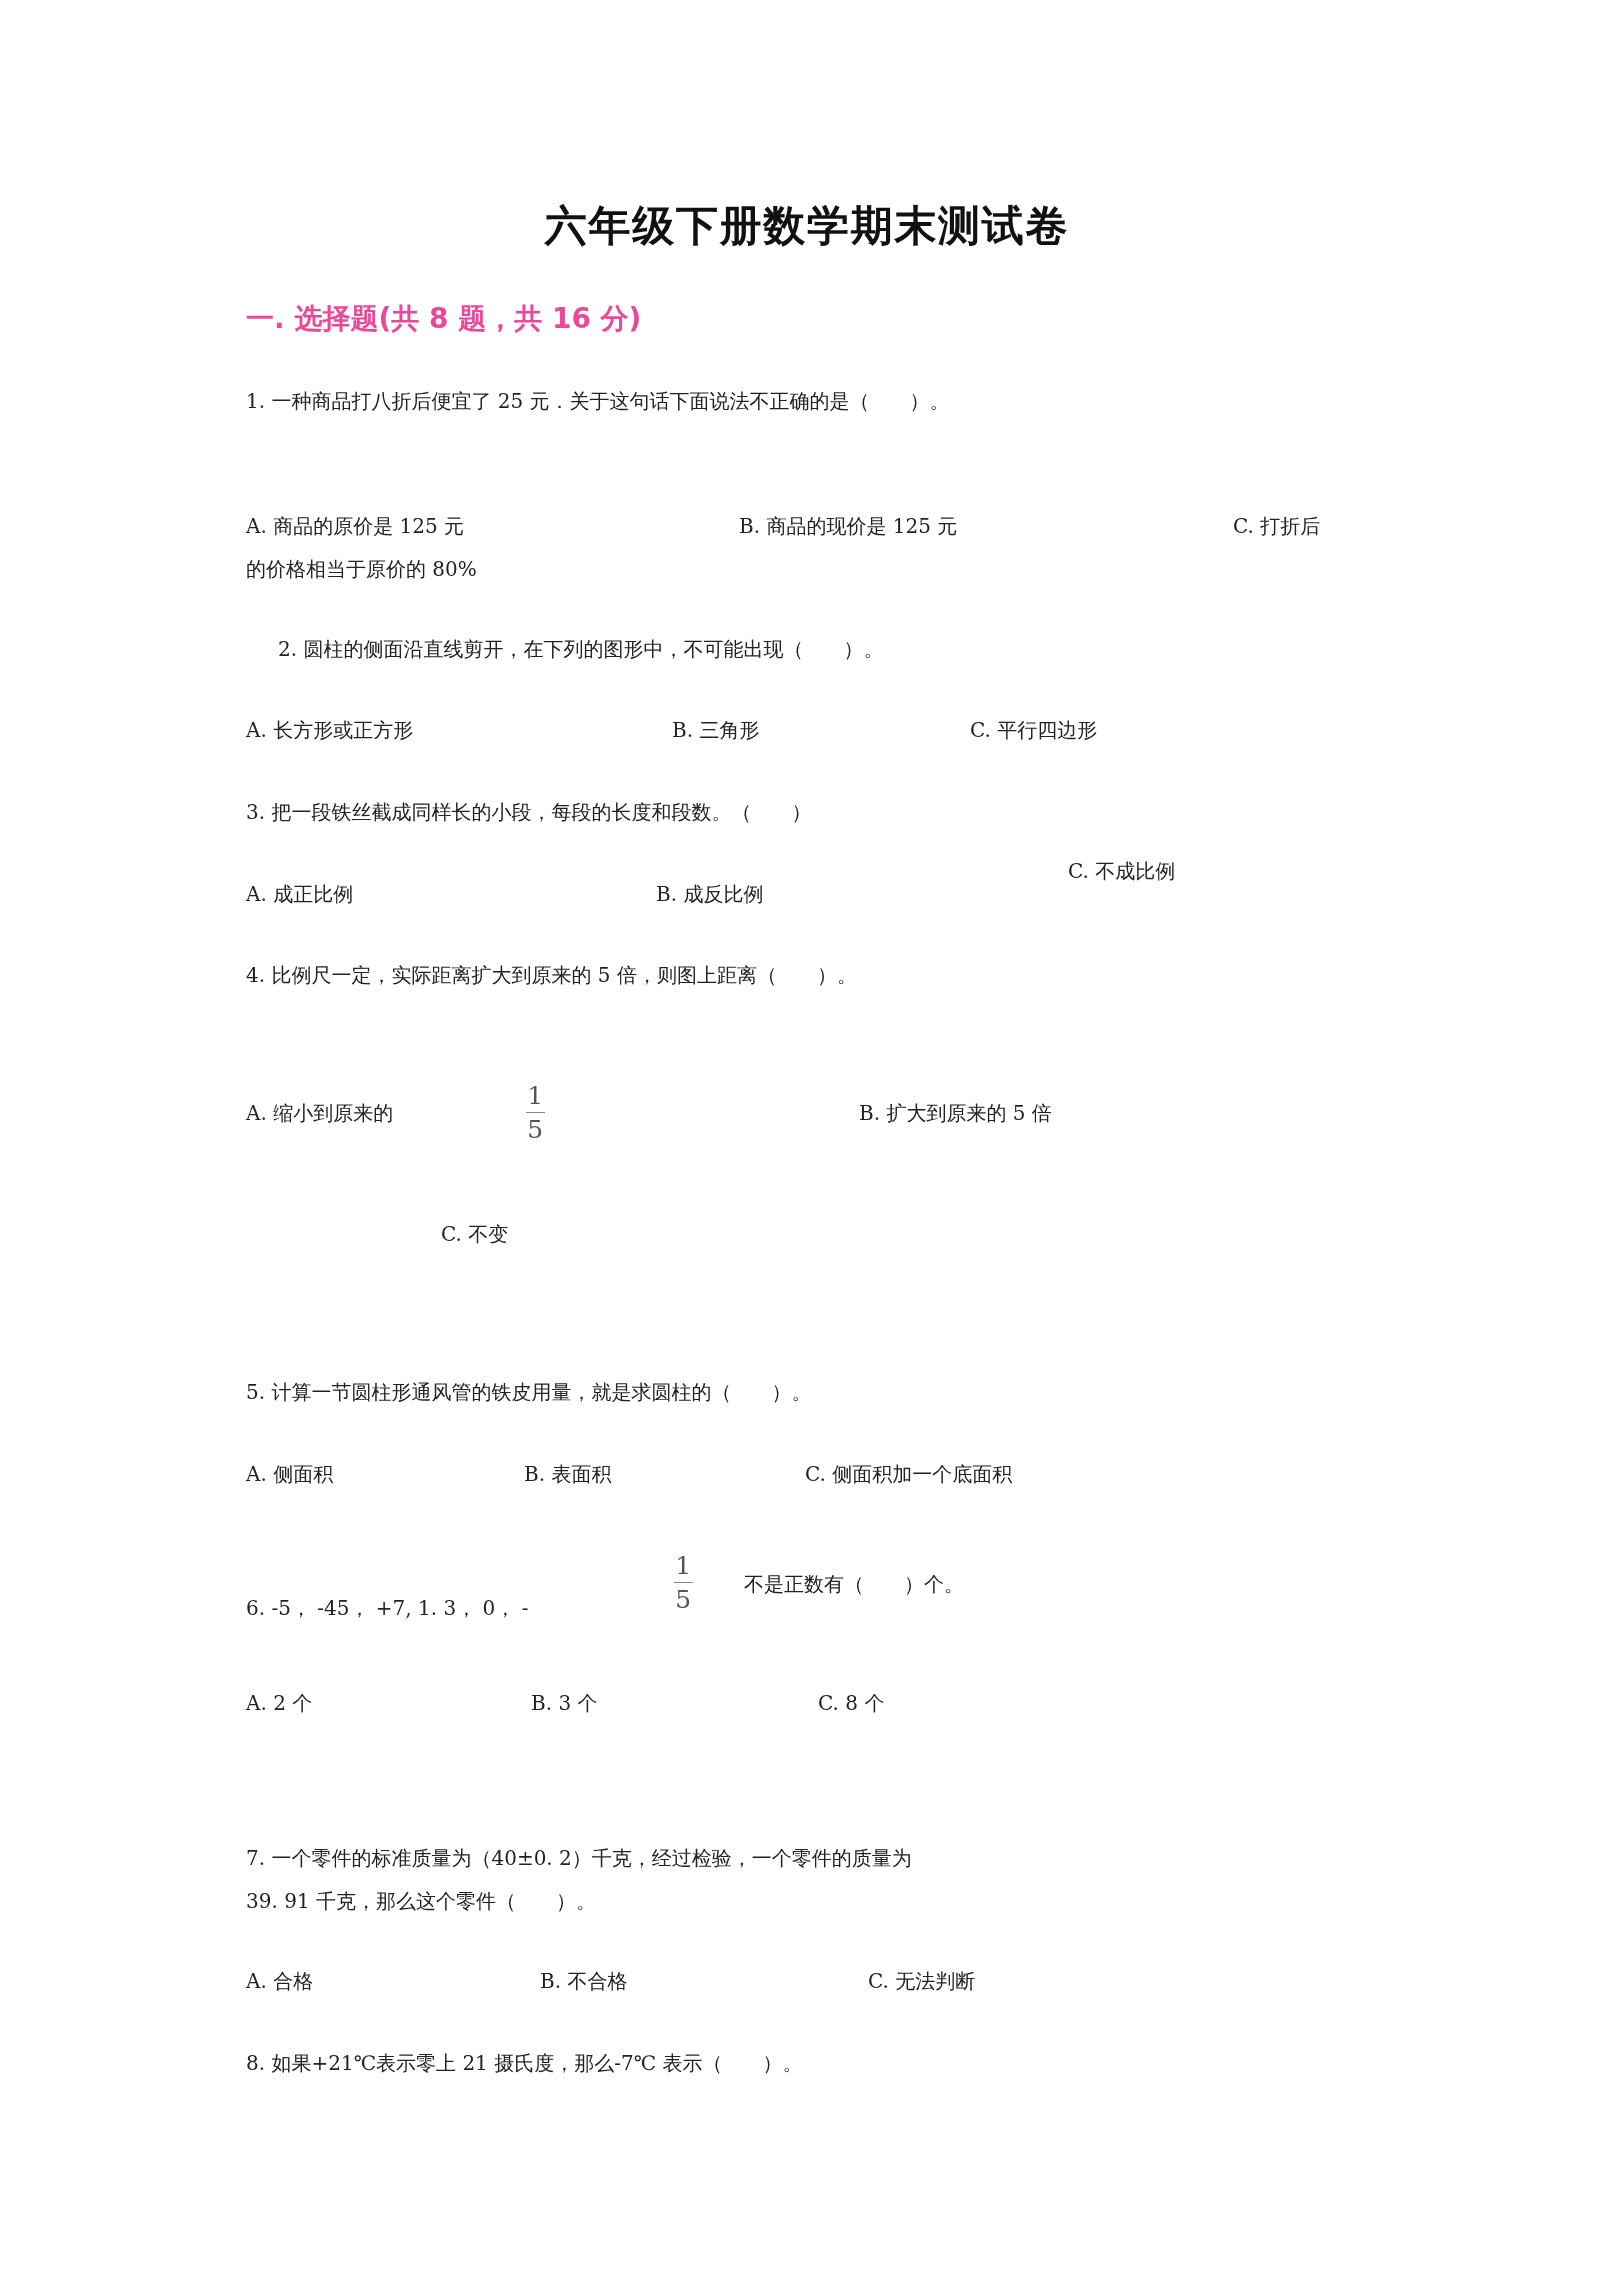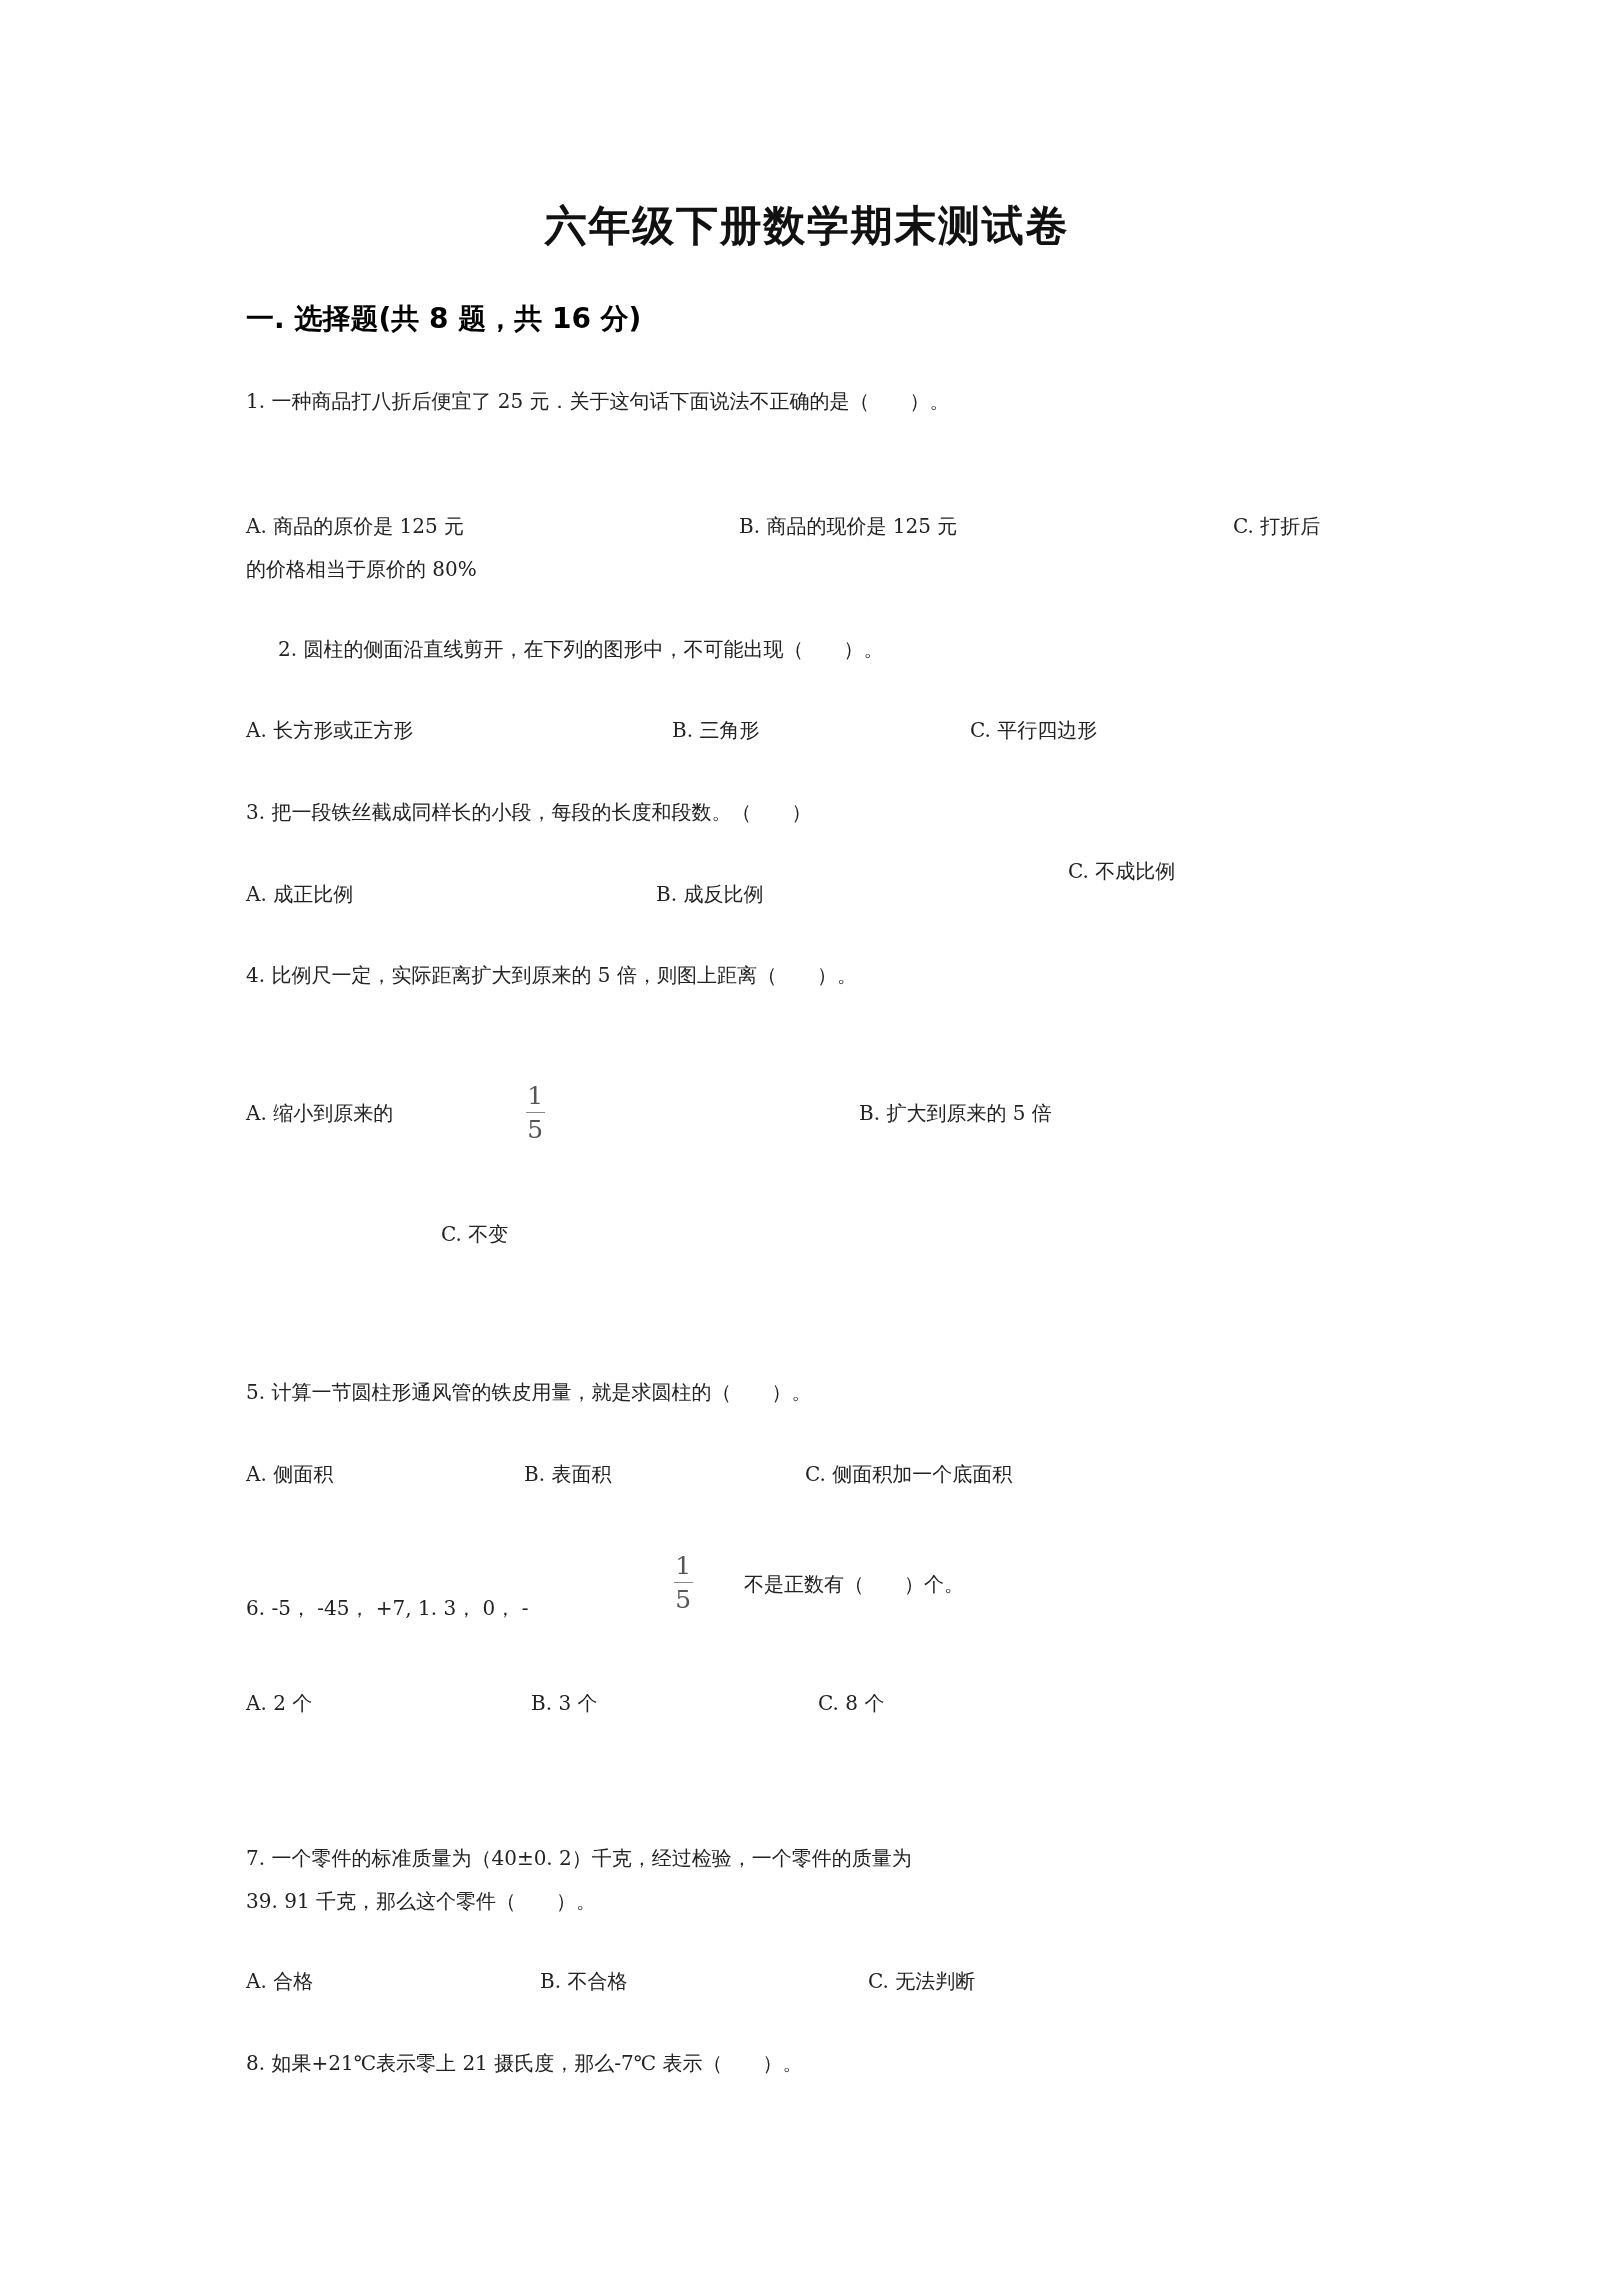--- a/index.html
+++ b/index.html
@@ -10,21 +10,21 @@
     }
     .abs { position: absolute; white-space: nowrap; }
     .title {
       left: 0; width: 1614px; top: 198px; text-align: center;
       font-family: "DejaVu Sans", "Liberation Sans", sans-serif;
       font-weight: bold; font-size: 42px; letter-spacing: 1.7px; color: #111;
     }
     .section {
       left: 246px; top: 300px;
       font-family: "DejaVu Sans", "Liberation Sans", sans-serif;
-      font-weight: bold; font-size: 28px; color: #000000; text-align: center;
+      font-weight: bold; font-size: 28px; color: #ec4899; text-align: center;
     }
     .q, .opt { font-size: 20px; line-height: 42px; color: #222; }
     .frac {
       position: absolute; display: inline-flex; flex-direction: column;
       align-items: center; font-size: 25px; line-height: 29px; color: #555;
     }
     .frac .bar { width: 18.6px; height: 1.7px; background: #888; margin: 1.7px 0; }
   </style>
 </head>
 <body>

